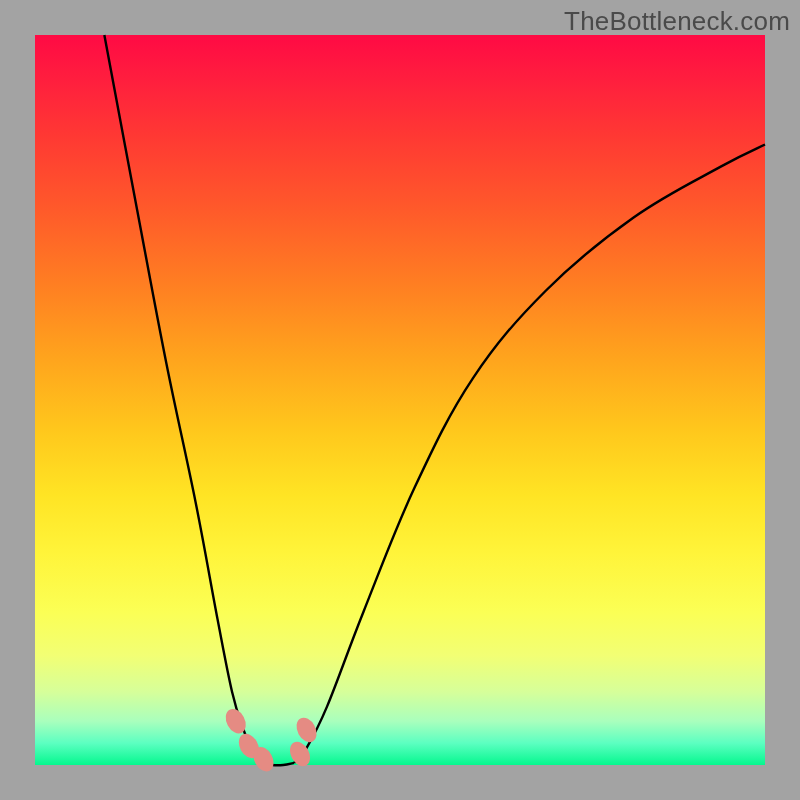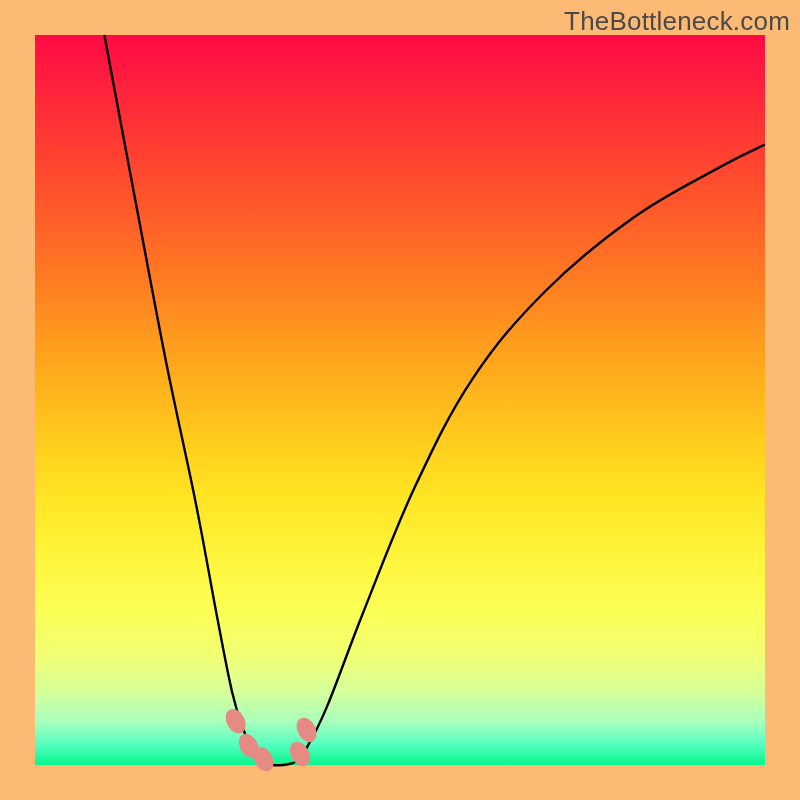--- a/index.html
+++ b/index.html
@@ -1,16 +1,16 @@
 <!DOCTYPE html>
 <html><head>
 <meta charset="utf-8">
 <style>
   html,body{margin:0;padding:0;width:800px;height:800px;overflow:hidden;background:#000;font-family:Arial,Helvetica,sans-serif}
-  .frame{position:absolute;left:0;top:0;width:800px;height:800px;background:#fdba74}
+  .frame{position:absolute;left:0;top:0;width:800px;height:800px;background:#a3a3a3}
   .plot{position:absolute;left:35px;top:35px;width:730px;height:730px;
     background:linear-gradient(to bottom,
       #ff0a44 0%,
       #ff1e3e 6%,
       #ff3933 14%,
       #ff5a2a 24%,
       #ff7e22 34%,
       #ffa31d 44%,
       #ffc71c 54%,
       #ffe424 63%,

